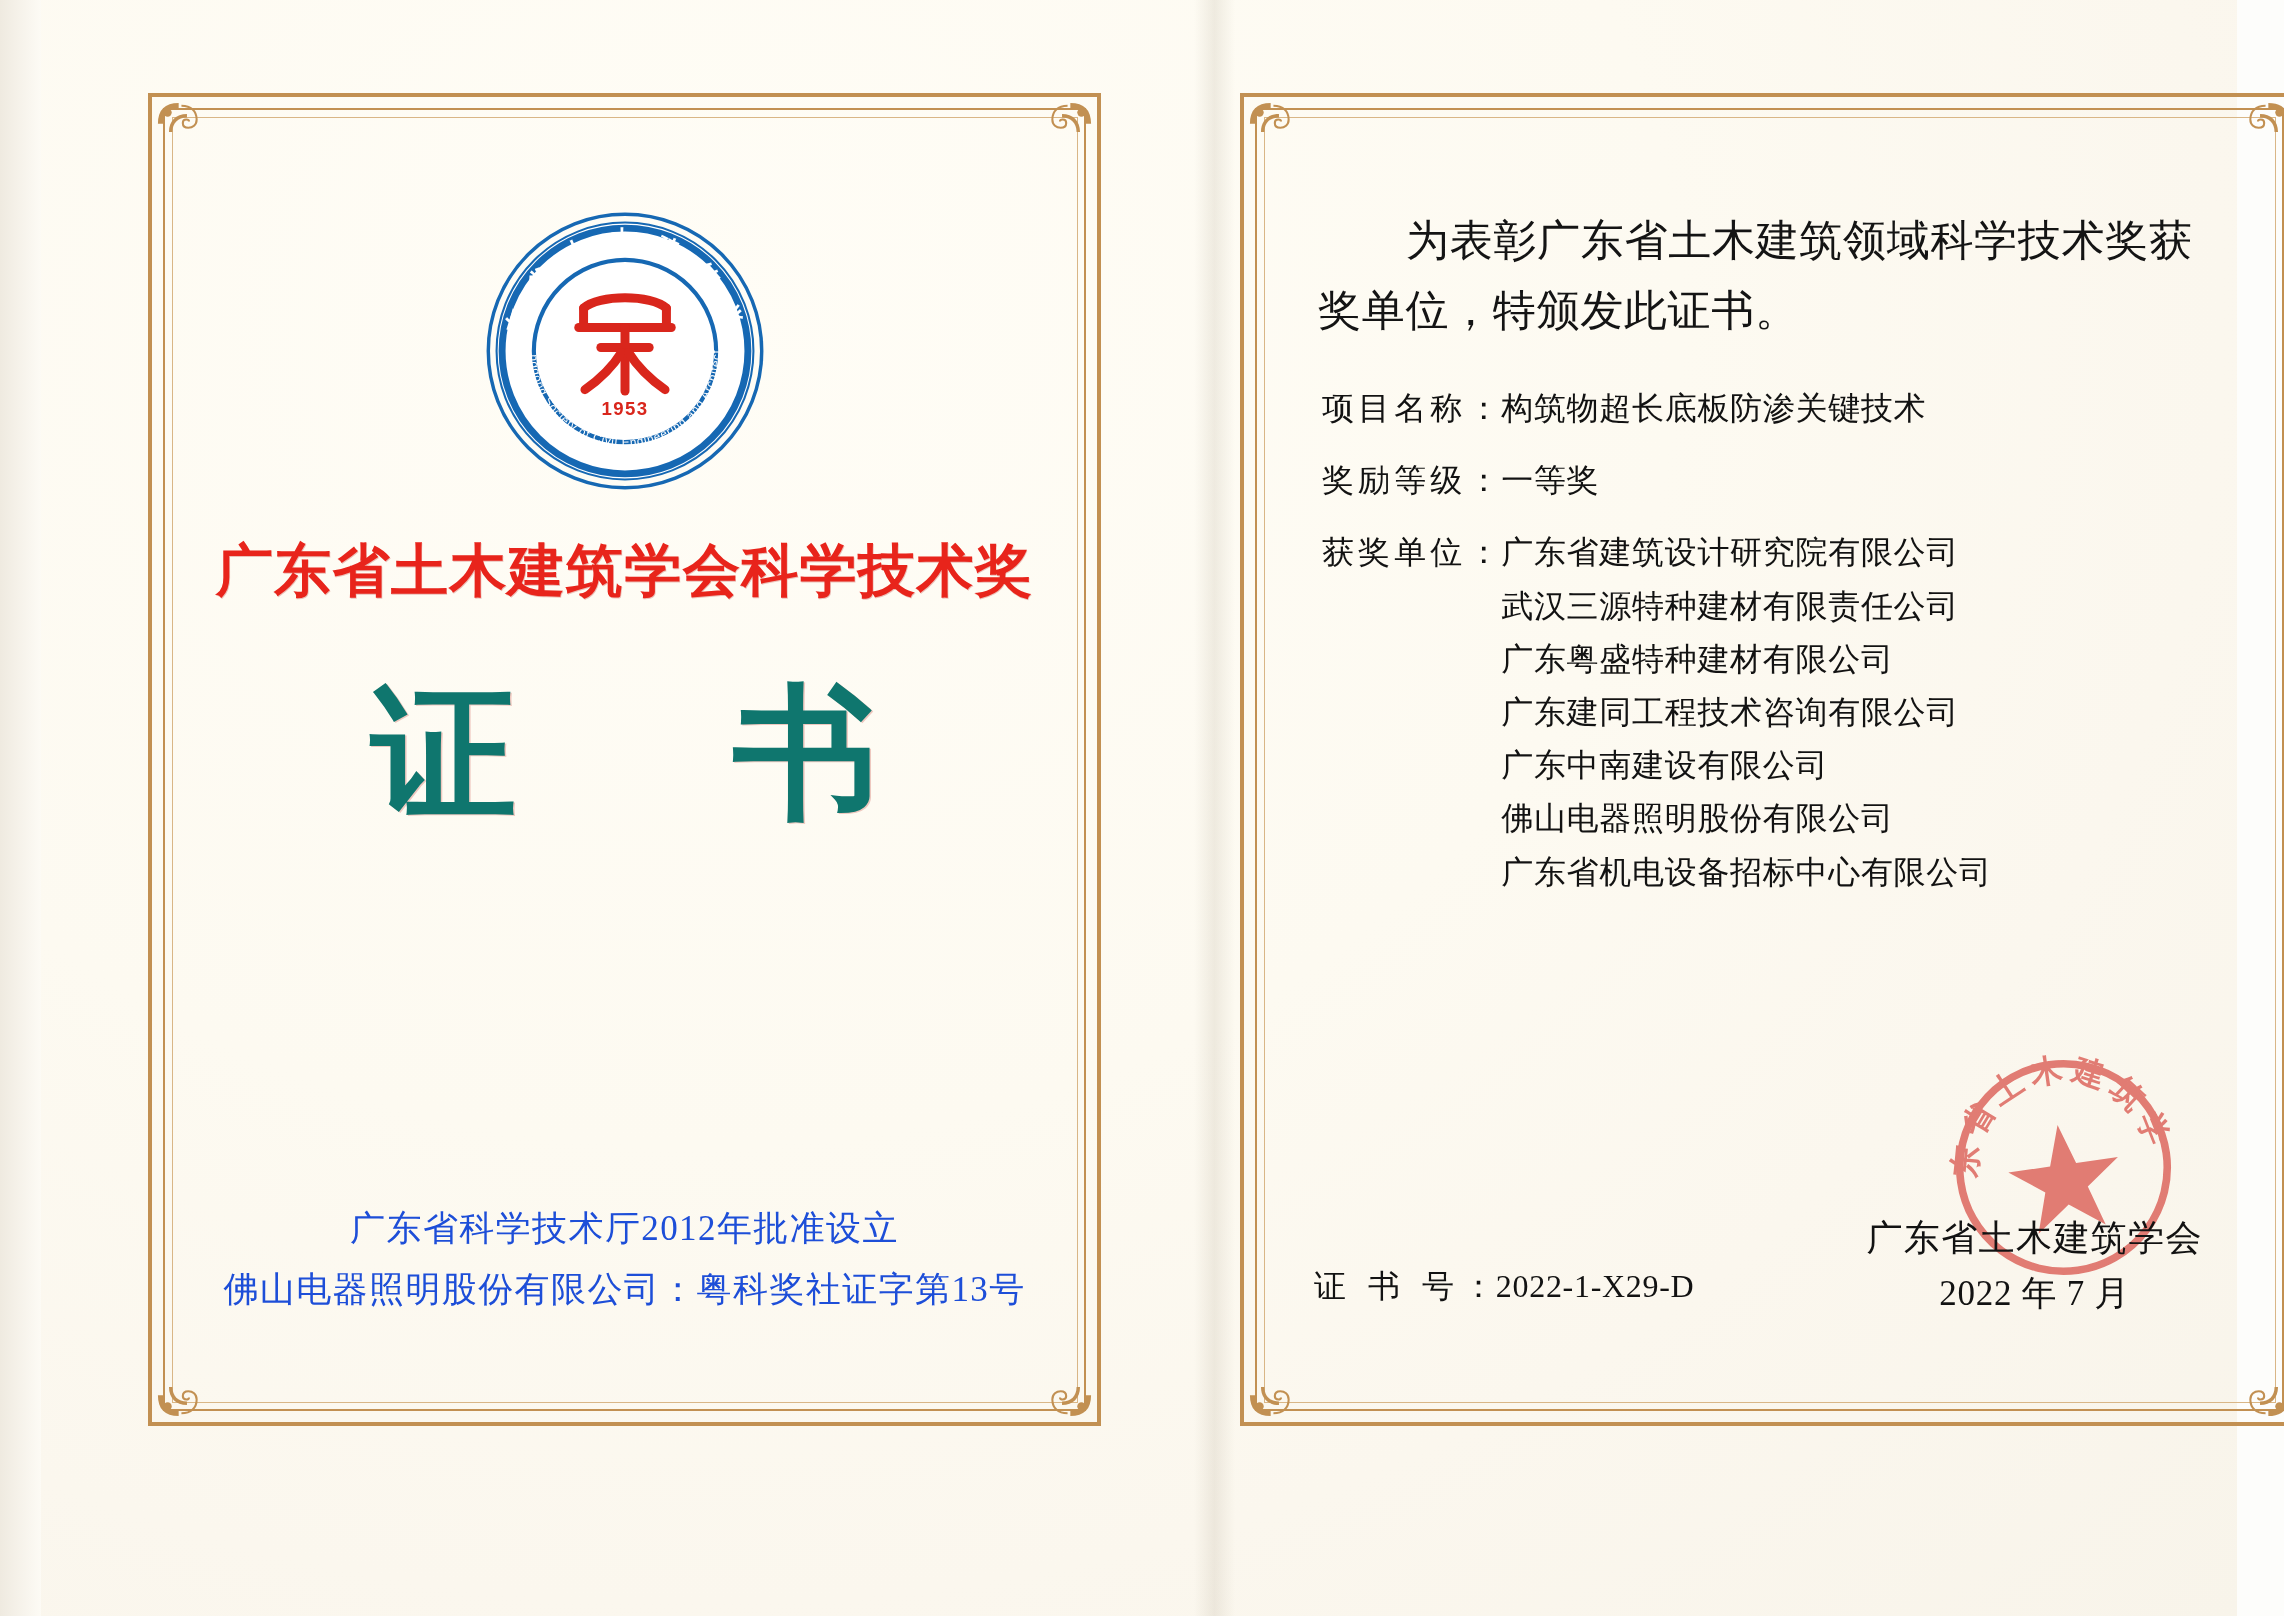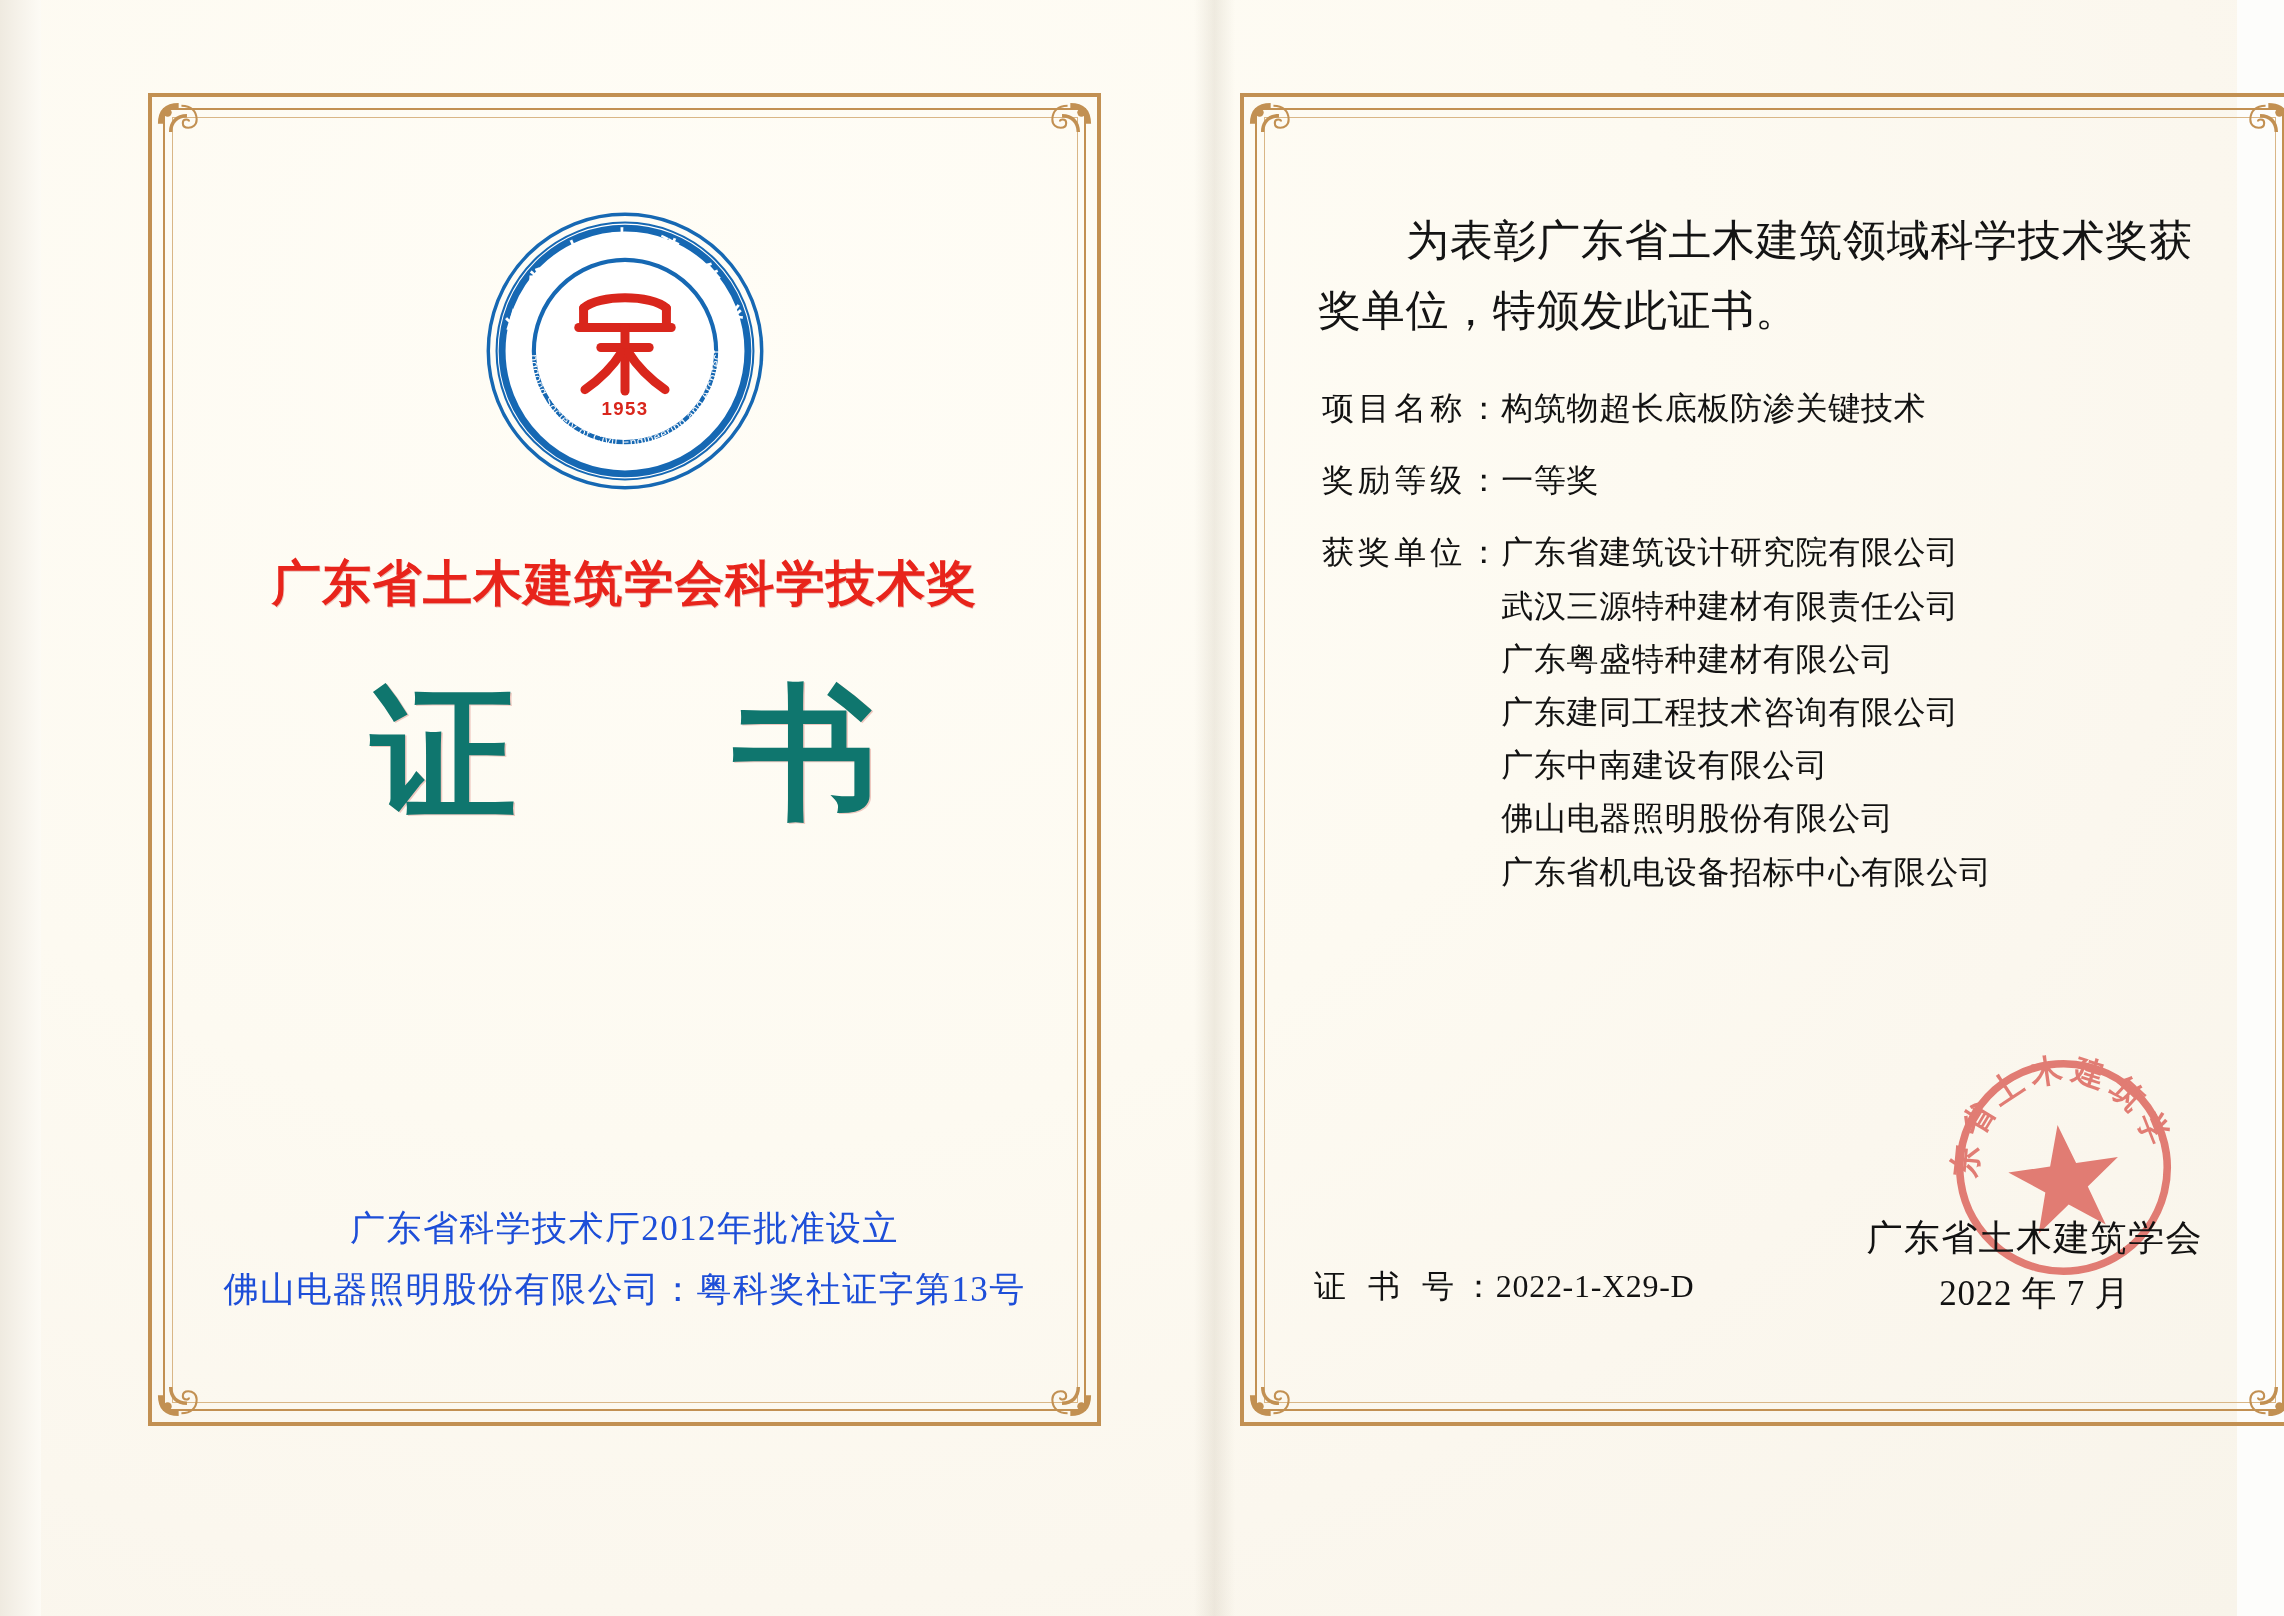--- a/index.html
+++ b/index.html
@@ -99,26 +99,26 @@
     left: 50%;
     top: 83px;
     transform: translateX(-50%);
     width: 290px;
     height: 290px;
   }
   .award-title {
     position: absolute;
     left: 0;
     right: 0;
-    top: 428px;
+    top: 410px;
     text-align: center;
     color: #e8241b;
     font-family: "DejaVu Serif", "Liberation Serif", serif;
     font-weight: bold;
-    font-size: 49px;
+    font-size: 57px;
     letter-spacing: 1.4px;
     text-shadow: 0.7px 0.7px 0 rgba(180,20,10,0.25);
   }
   .cert-word {
     position: absolute;
     left: 0;
     right: 0;
     top: 539px;
     text-align: center;
     color: #0f766e;

